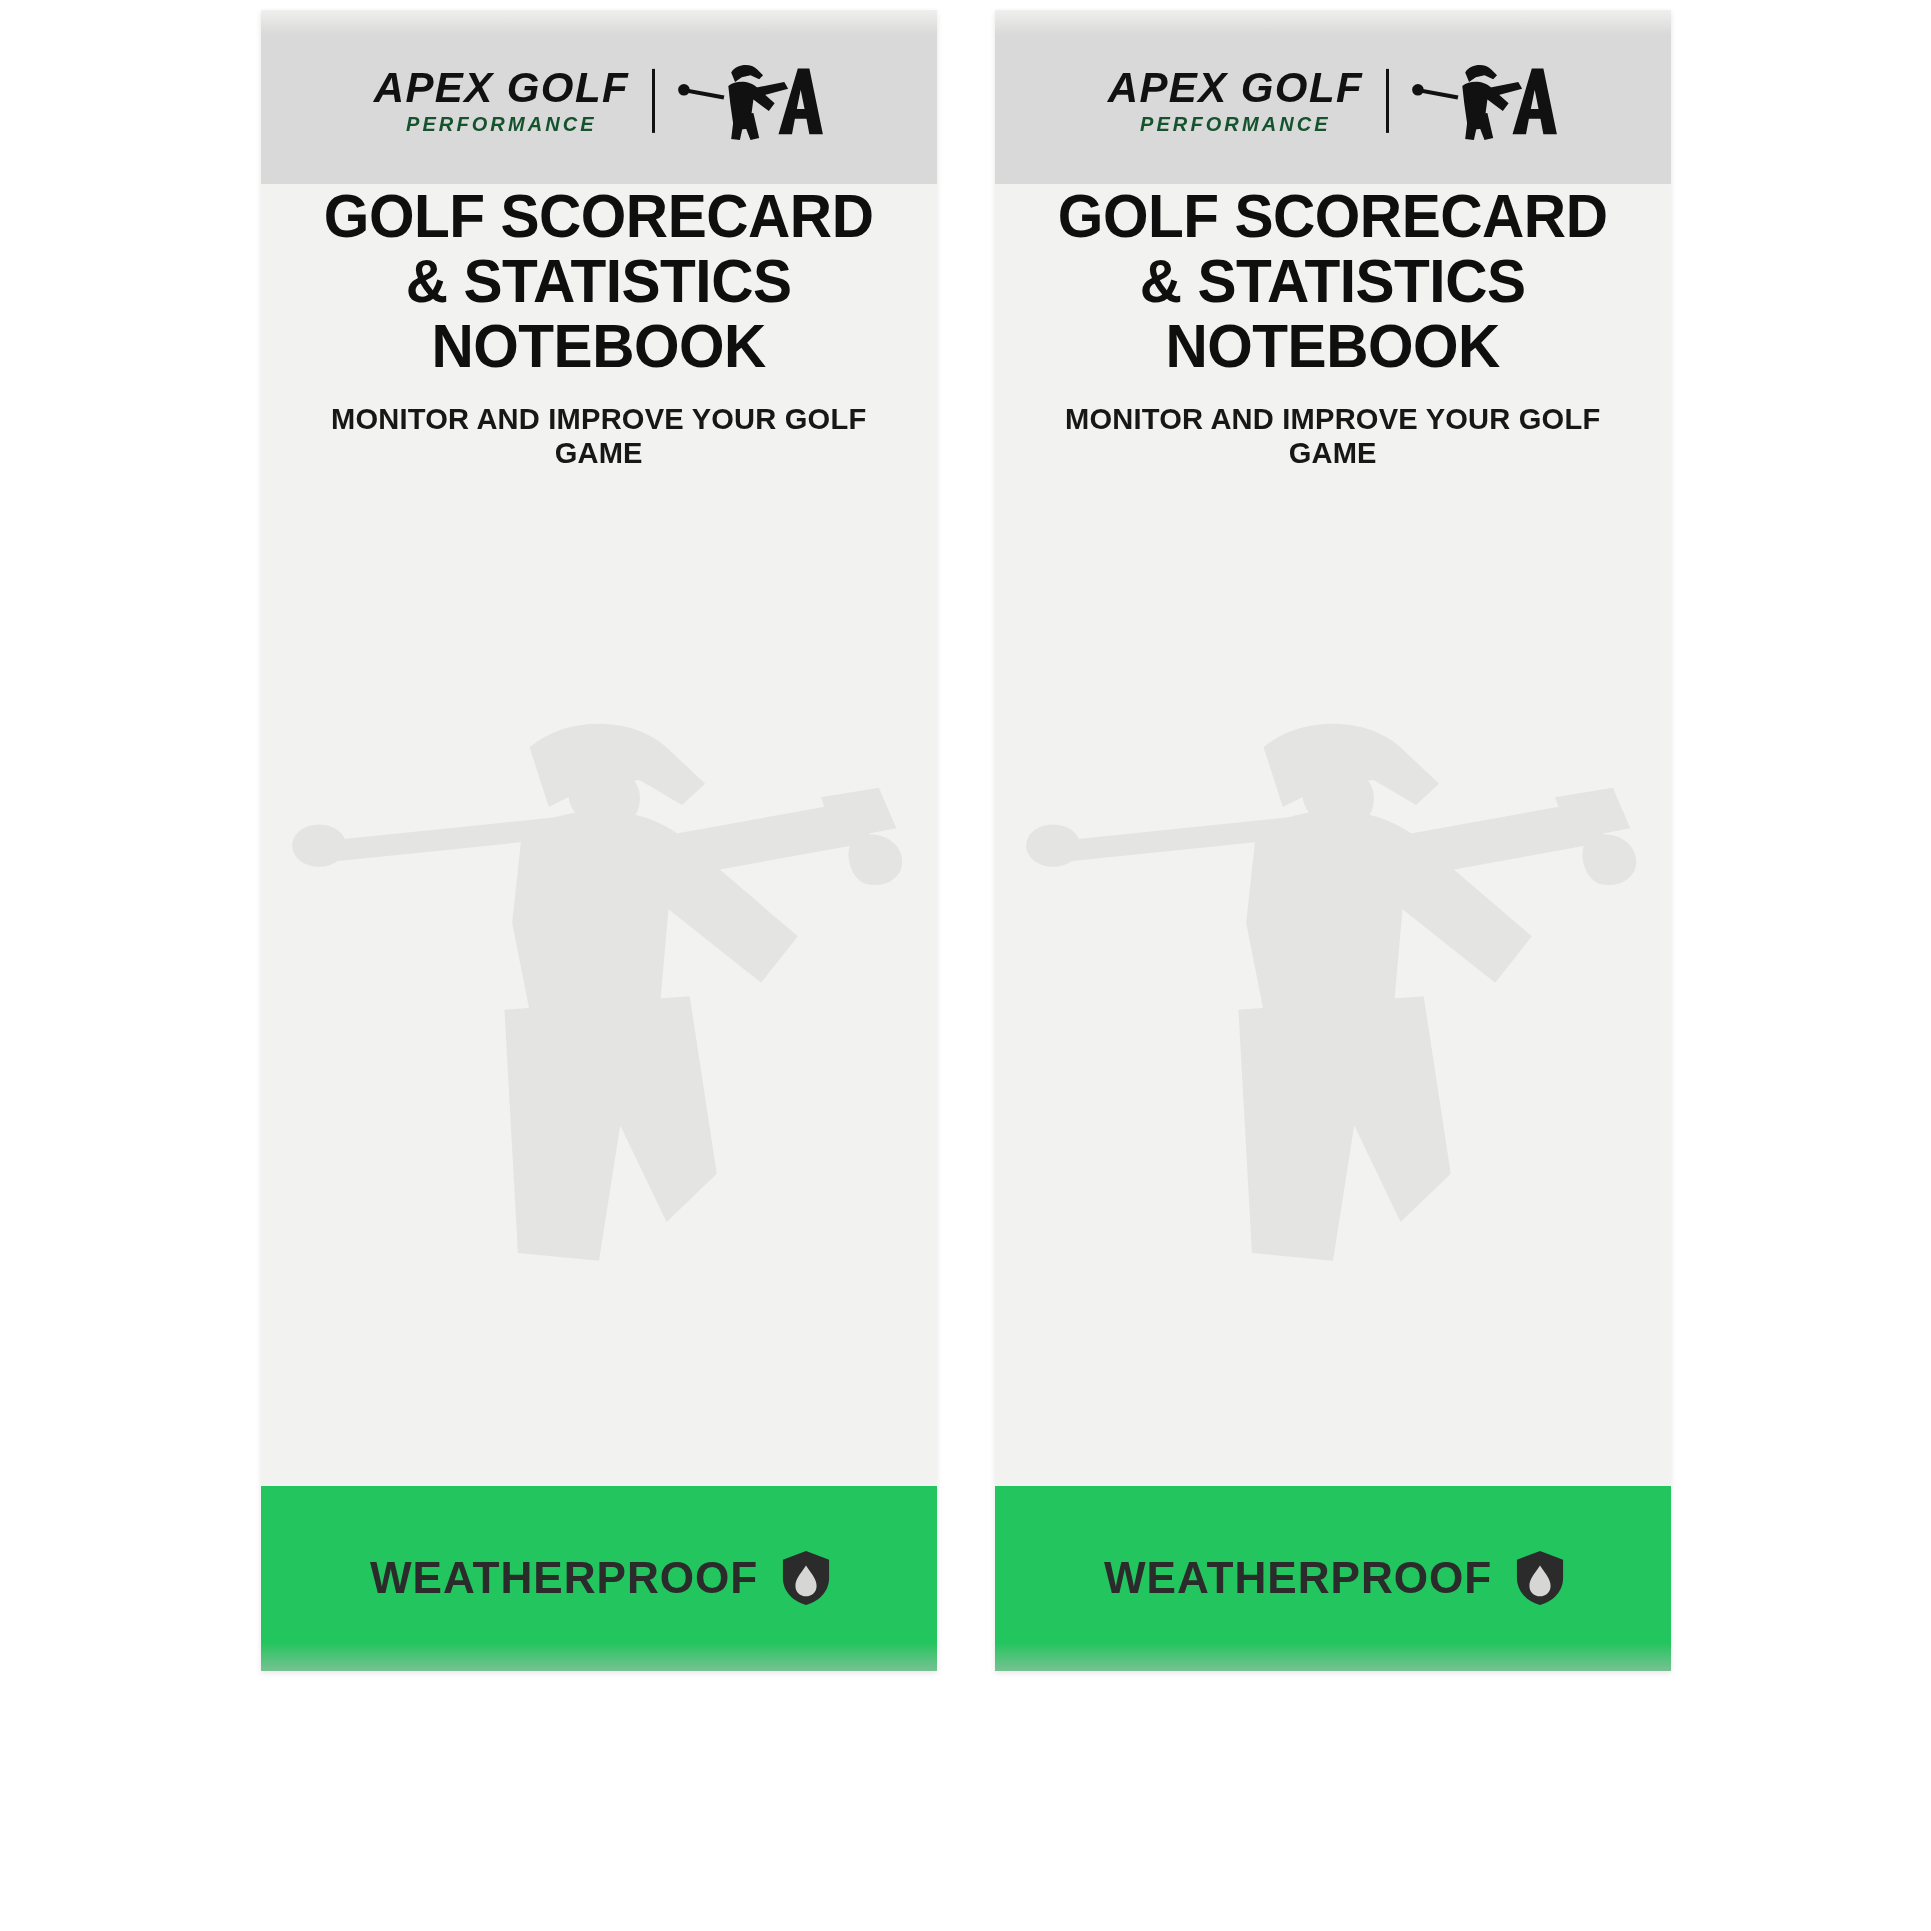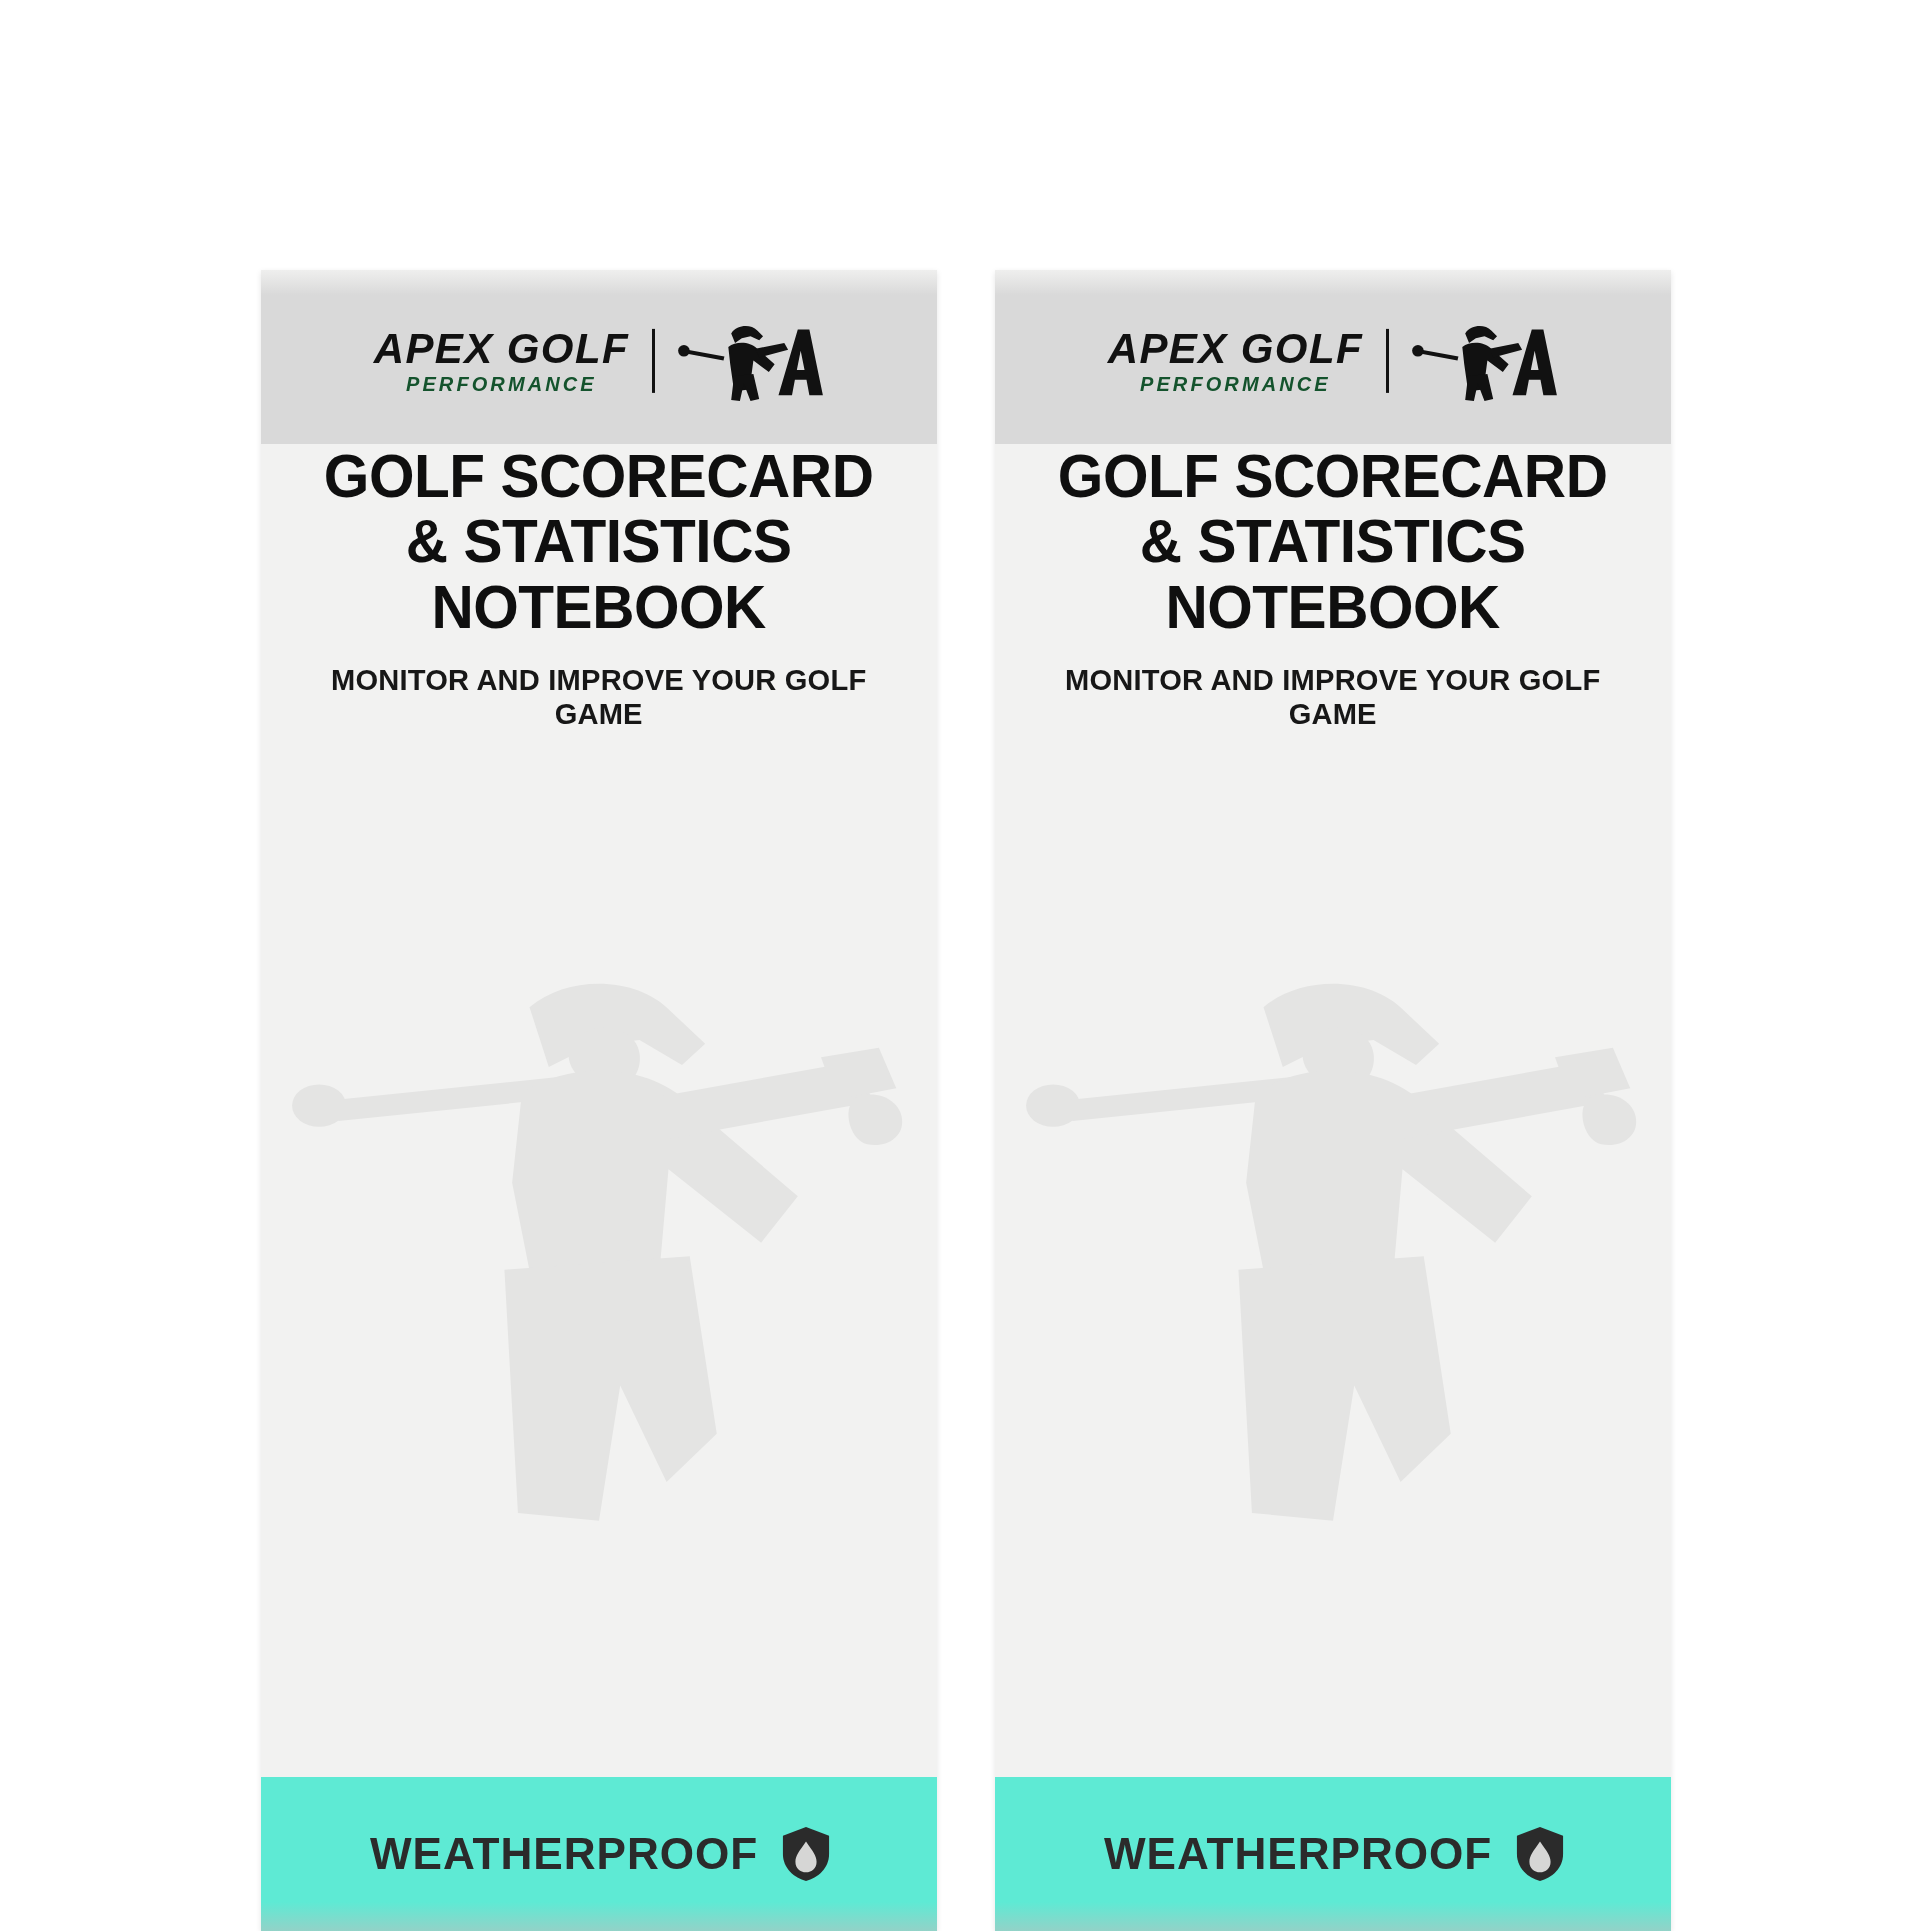--- a/index.html
+++ b/index.html
@@ -12,21 +12,21 @@
     overflow: hidden;
   }
 
   .stage {
     position: relative;
     width: 1931px;
     height: 1931px;
     background: #ffffff;
     display: flex;
     justify-content: center;
-    align-items: flex-end;
+    align-items: flex-start;
     gap: 58px;
   }
 
   
   .cover {
     position: relative;
     width: 676px;
     height: 1661px;
     background: #f2f2f1;
     overflow: hidden;
@@ -141,22 +141,22 @@
     width: 637px;
     height: 618px;
     opacity: 1;
     pointer-events: none;
   }
 
   
   .footer-band {
     position: absolute;
     left: 0; right: 0; bottom: 0;
-    height: 154px;
-    background: #5eead4;
+    height: 185px;
+    background: #22c55e;
     display: flex;
     align-items: center;
     justify-content: center;
     gap: 19.3px;
   }
   .footer-band::before {
     content: "";
     position: absolute;
     left: 0; right: 0; bottom: 0;
     height: 29px;

